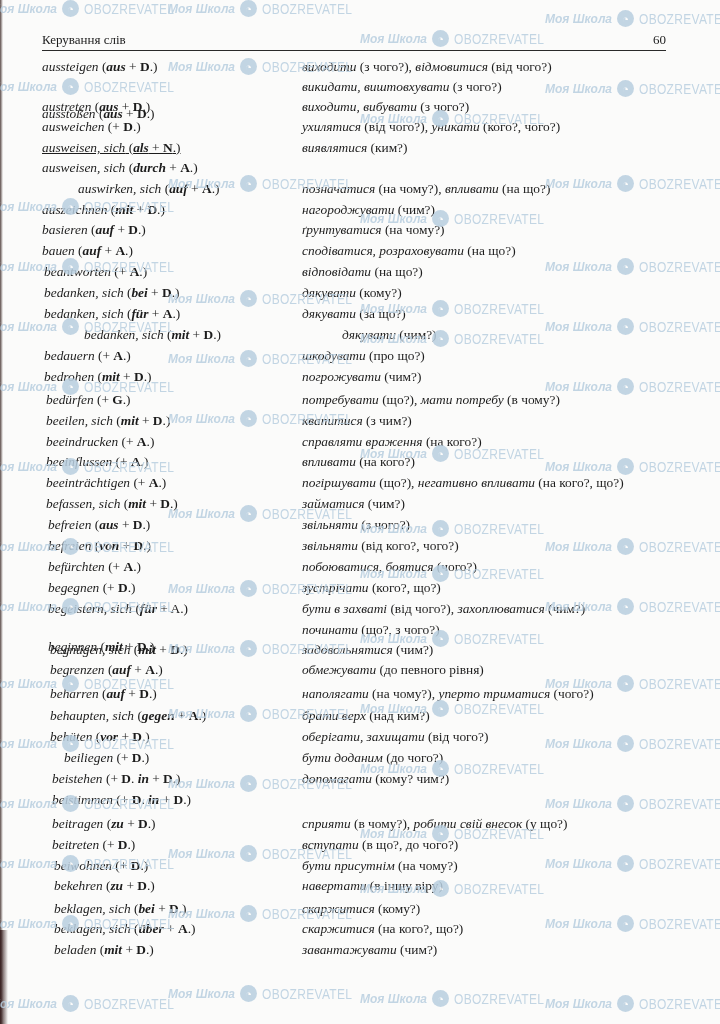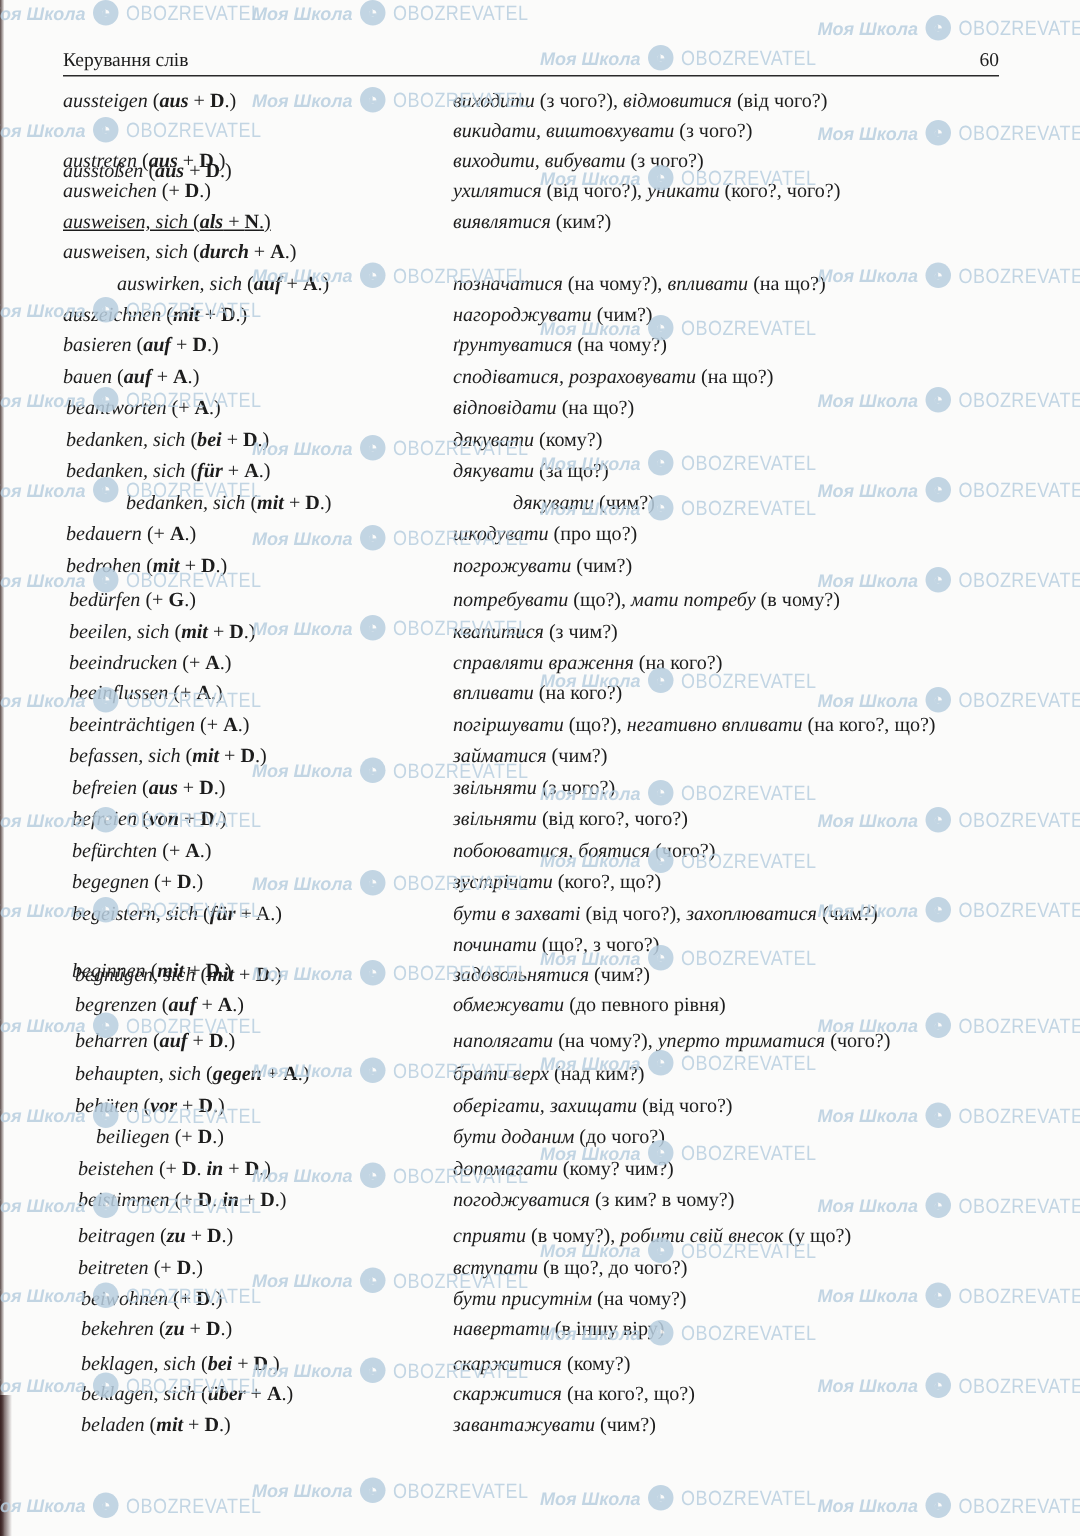--- a/index.html
+++ b/index.html
@@ -189,21 +189,20 @@
     <div class="entry" style="top: 748px;">
       <span class="de" style="left: 54px; margin-left: 10px;"><span class="it">beiliegen</span><span> (+ </span><span class="b">D</span><span>.)</span></span>
       <span class="uk"><span class="it">бути доданим</span><span> (до чого?)</span></span>
     </div>
     <div class="entry" style="top: 769px;">
       <span class="de" style="left: 52px;"><span class="it">beistehen</span><span> (+ </span><span class="b">D</span><span>. </span><span class="bi">in</span><span> + </span><span class="b">D</span><span>.)</span></span>
       <span class="uk"><span class="it">допомагати</span><span> (кому? чим?)</span></span>
     </div>
     <div class="entry" style="top: 790px;">
       <span class="de" style="left: 52px;"><span class="it">beistimmen</span><span> (+ </span><span class="b">D</span><span>. </span><span class="bi">in</span><span> + </span><span class="b">D</span><span>.)</span></span>
-      <span class="uk"><span class="it">погоджуватися</span><span> (з ким? в чому?)</span></span>
     </div>
     <div class="entry" style="top: 814px;">
       <span class="de" style="left: 52px;"><span class="it">beitragen</span><span> (</span><span class="bi">zu</span><span> + </span><span class="b">D</span><span>.)</span></span>
       <span class="uk"><span class="it">сприяти</span><span> (в чому?), </span><span class="it">робити свій внесок</span><span> (у що?)</span></span>
     </div>
     <div class="entry" style="top: 835px;">
       <span class="de" style="left: 52px;"><span class="it">beitreten</span><span> (+ </span><span class="b">D</span><span>.)</span></span>
       <span class="uk"><span class="it">вступати</span><span> (в що?, до чого?)</span></span>
     </div>
     <div class="entry" style="top: 856px;">

